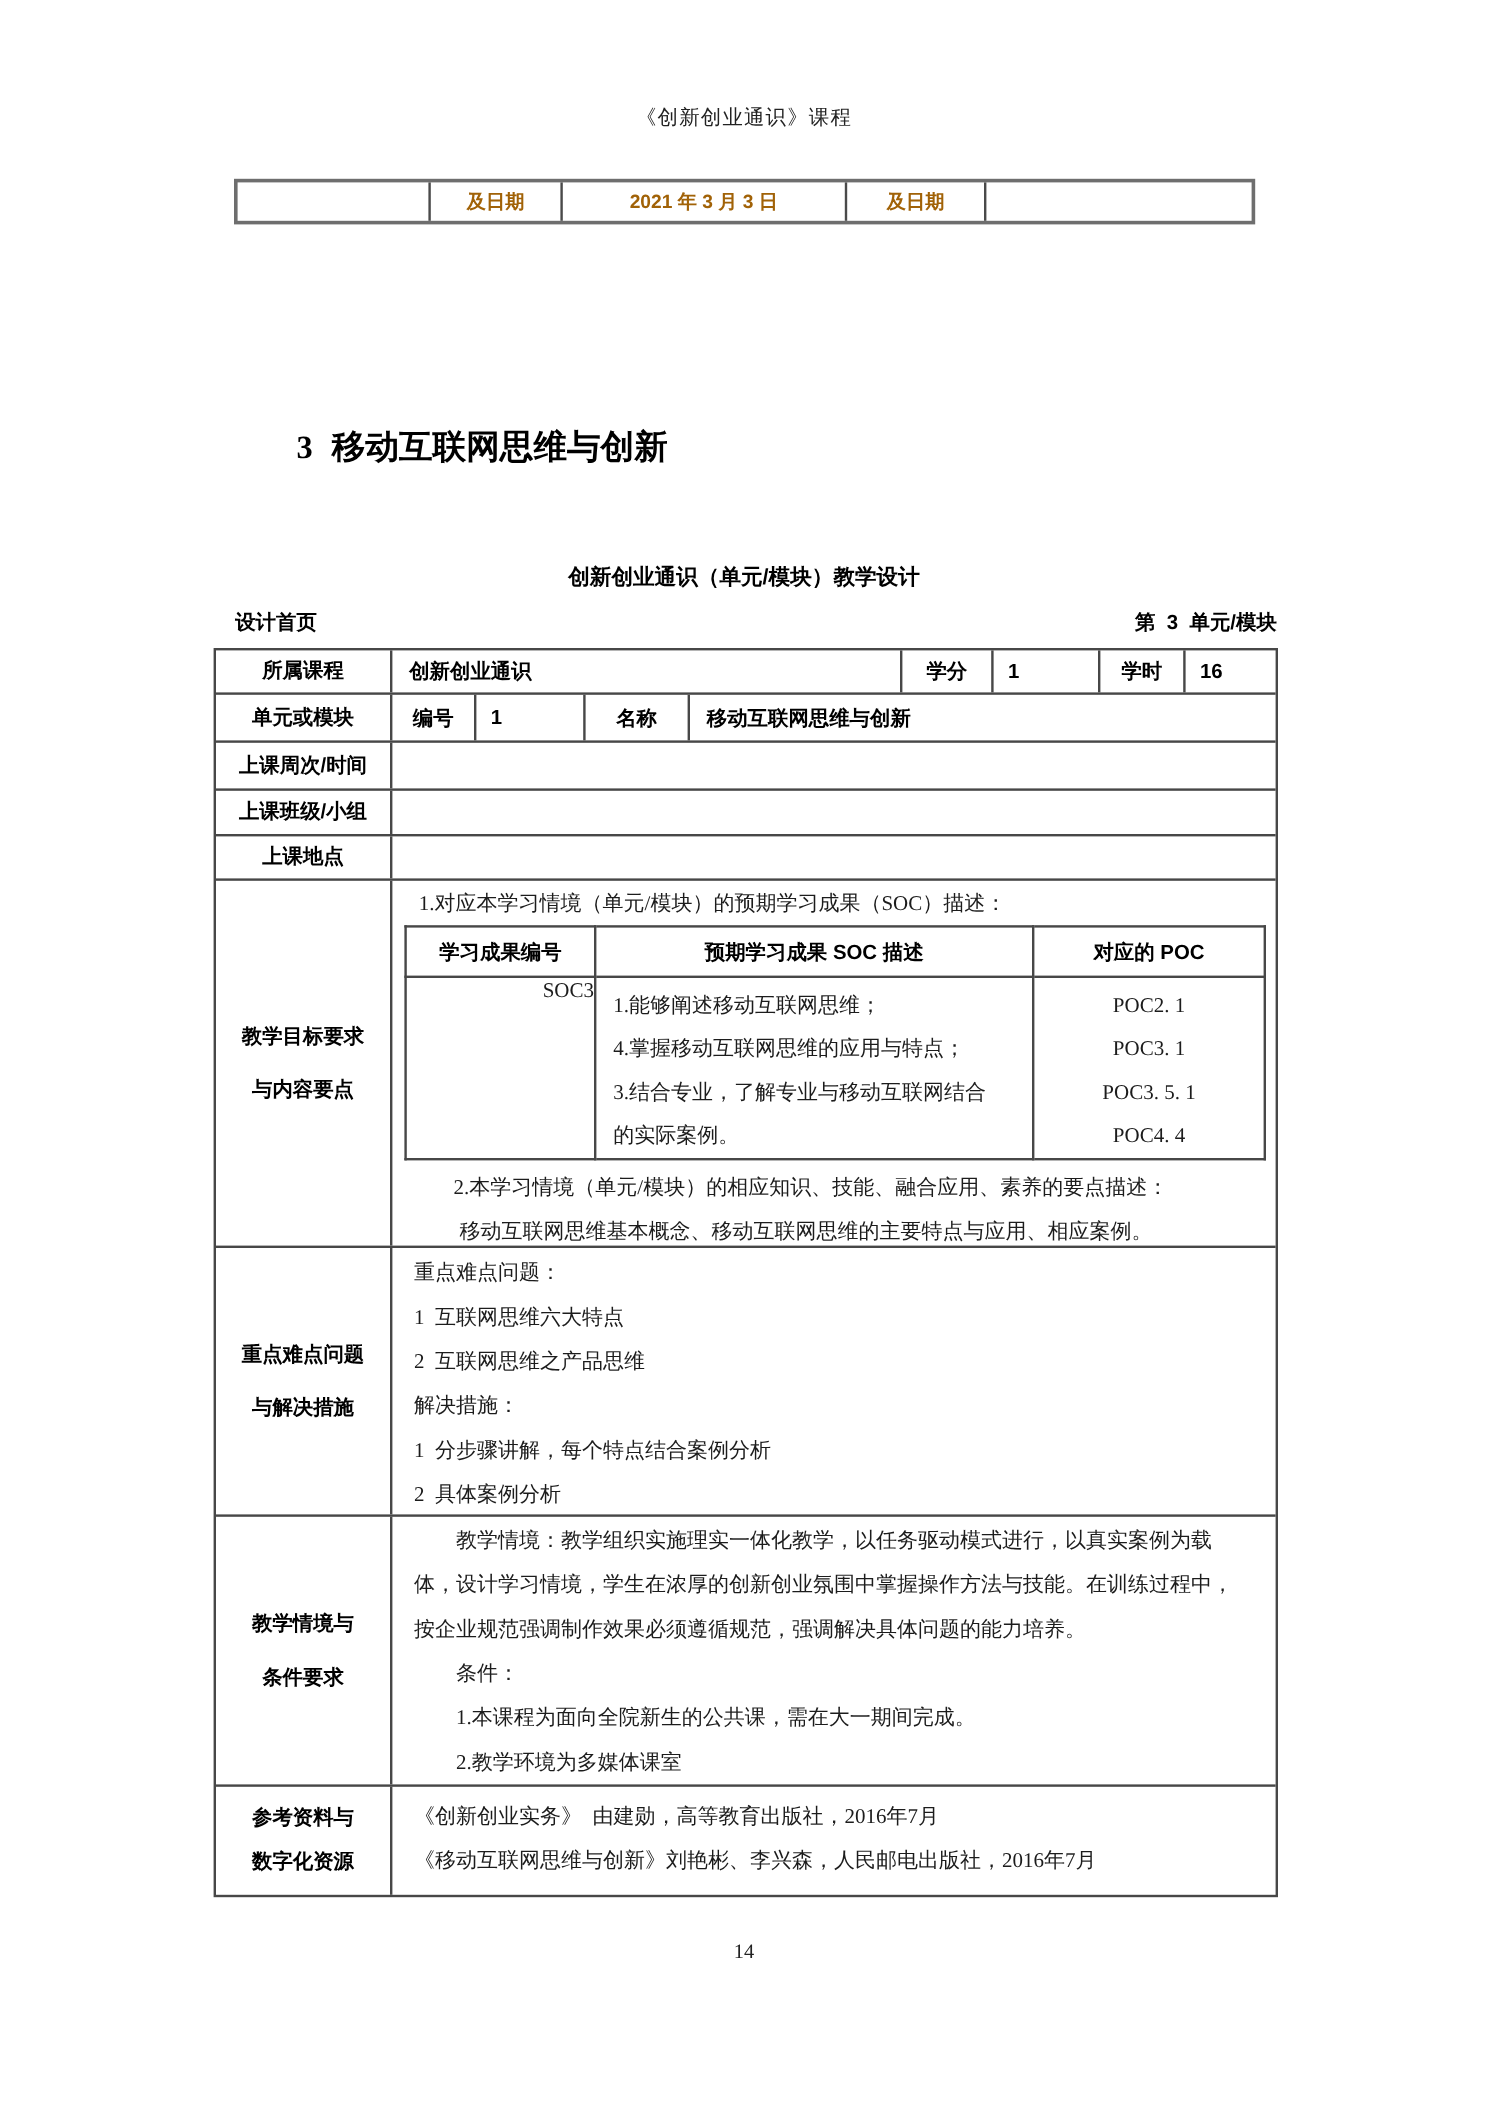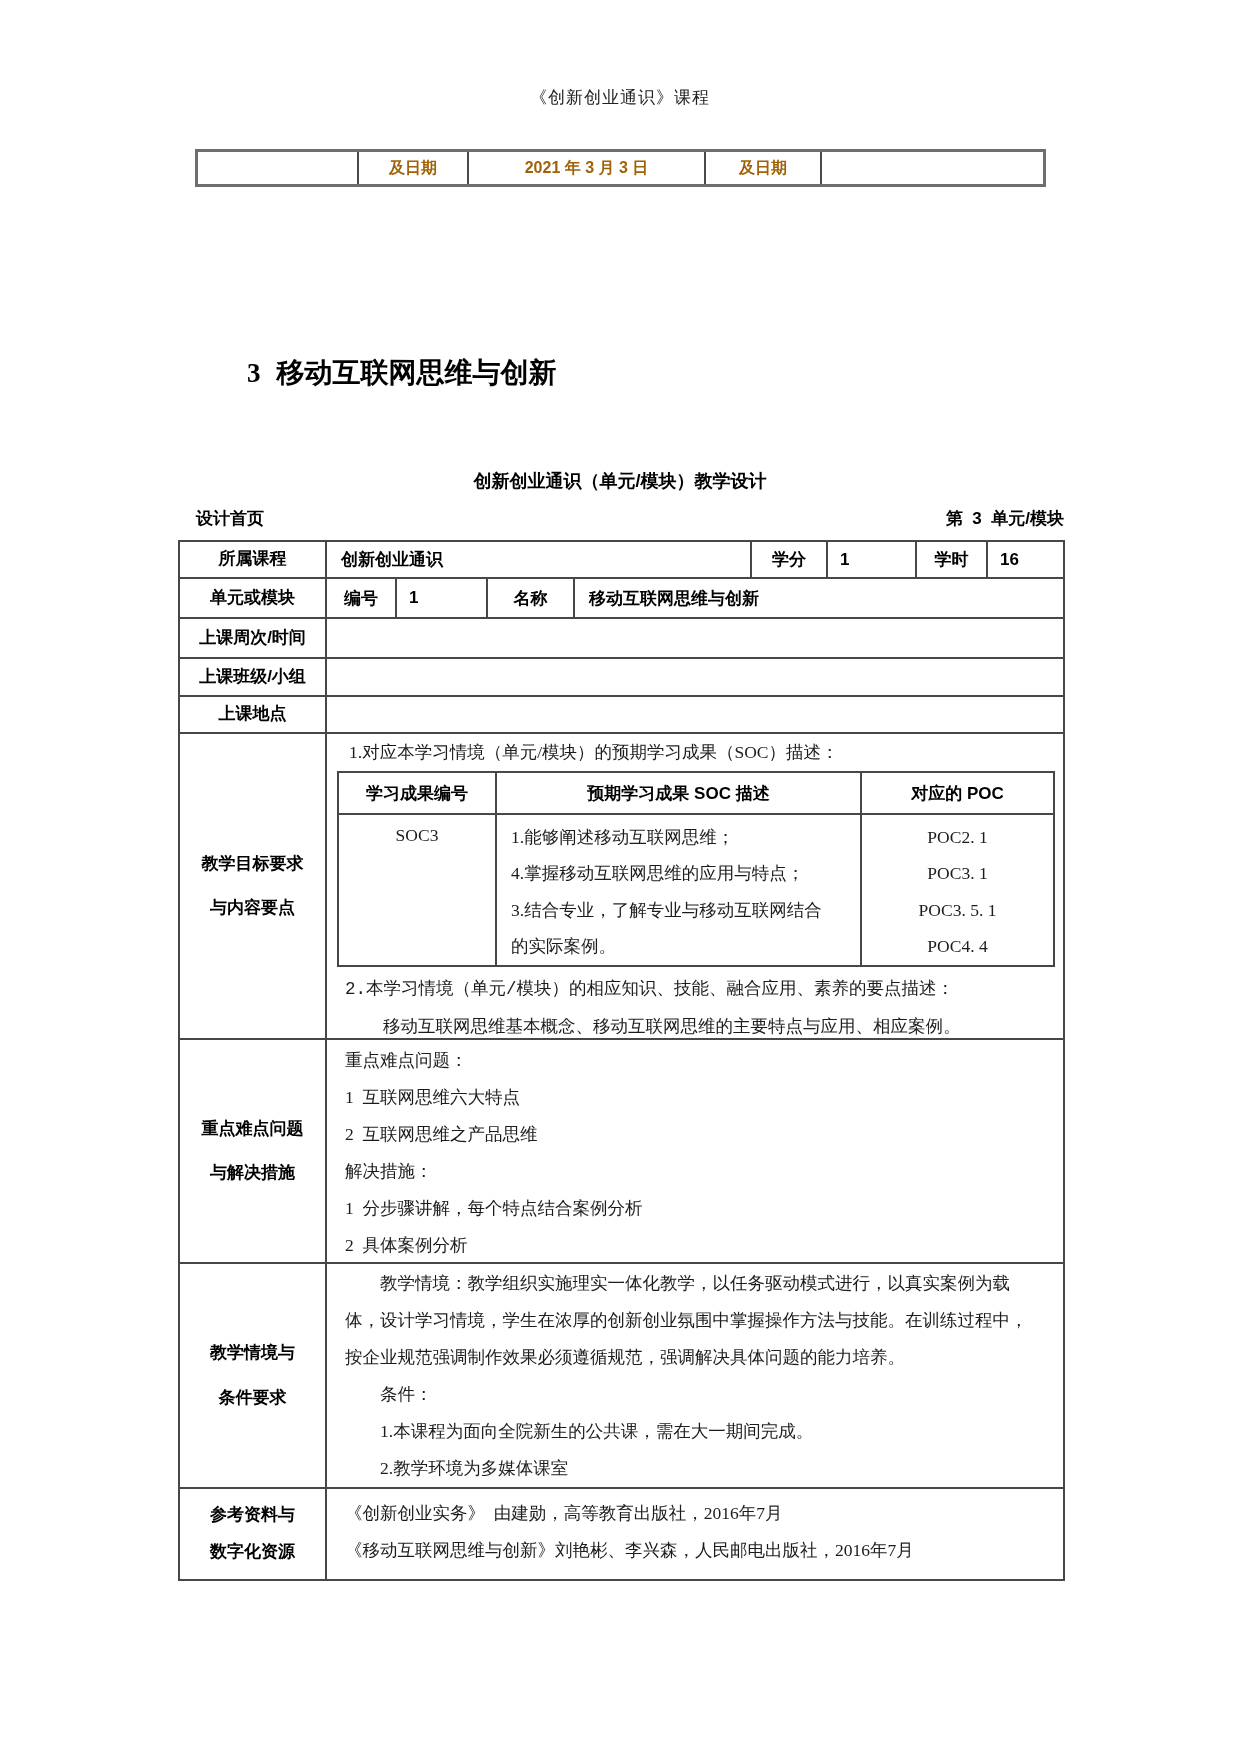--- a/index.html
+++ b/index.html
@@ -60,37 +60,37 @@
   .c-course{ width:425px; } .c-credit{ width:76px; } .c-credit-v{ width:89px; padding-left:12px; }
   .c-hours{ width:71px; } .c-hours-v{ flex:1; padding-left:12px; }
   .c-no{ width:70px; } .c-no-v{ width:91px; padding-left:12px; }
   .c-name{ width:87px; } .c-name-v{ flex:1; padding-left:14px; }
   .c-empty{ flex:1; }
 
   
   .content-cell{ flex:1; font-size:17.5px; color:#1c1c1c; overflow:hidden; }
   .line{ line-height:36.9px; white-space:pre-wrap; }
   .r6 .intro{ line-height:37px; padding-left:22px; margin-top:0; }
-  .r6 .outro1{ line-height:37px; margin-top:4px; padding-left:18px;font-family:Liberation Mono, monospace; }
+  .r6 .outro1{ line-height:37px; margin-top:4px; padding-left:51px; }
   .r6 .outro2{ line-height:37px; padding-left:56px; }
   .ind{ text-indent:35px; }
   .r7 .content-cell{ padding:2px 0 0 18px; }
   .r8 .content-cell{ padding:1px 18px 0 18px; }
   .r9 .content-cell{ padding:6px 0 0 18px; }
   .r9 .line{ line-height:37px; }
 
   
   .nt{ border-collapse:collapse; table-layout:fixed; width:716px; margin-left:10px;
     background:#fff; }
   .nt td{ border:2px solid #474747; vertical-align:top; }
   .nt .nth{ height:42px; text-align:center; vertical-align:middle;
     font-family:"Liberation Sans",sans-serif; font-weight:700; font-size:17px; color:#000; }
   .nt .col1{ width:158px; } .nt .col2{ width:365px; } .nt .col3{ width:193px; }
   .nt .body-row td{ height:144px; }
-  .nt .soc-code{ text-align:center; padding-top:10px; font-size:17.5px;border-radius:11px; }
+  .nt .soc-code{ text-align:right; font-size:17.5px;border-radius:11px; }
   .nt .desc{ padding:4px 6px 0 14px; }
   .nt .desc .line, .nt .poc .line{ line-height:36.4px; }
   .nt .poc{ text-align:center; padding-top:4px; font-size:17.5px; }
 
   .page-number{ position:absolute; top:1610px; left:0; width:100%; text-align:center;
     font-size:17px; line-height:34px; color:#222; }
 </style>
 </head>
 <body>
 
@@ -224,14 +224,15 @@
         <span>数字化资源</span>
       </div>
       <div class="mcell last content-cell">
         <div class="line">《创新创业实务》  由建勋，高等教育出版社，2016年7月</div>
         <div class="line">《移动互联网思维与创新》刘艳彬、李兴森，人民邮电出版社，2016年7月</div>
       </div>
     </div>
 
   </div>
 
+  <div class="page-number">14</div>
 
 </div>
 
 </body></html>

